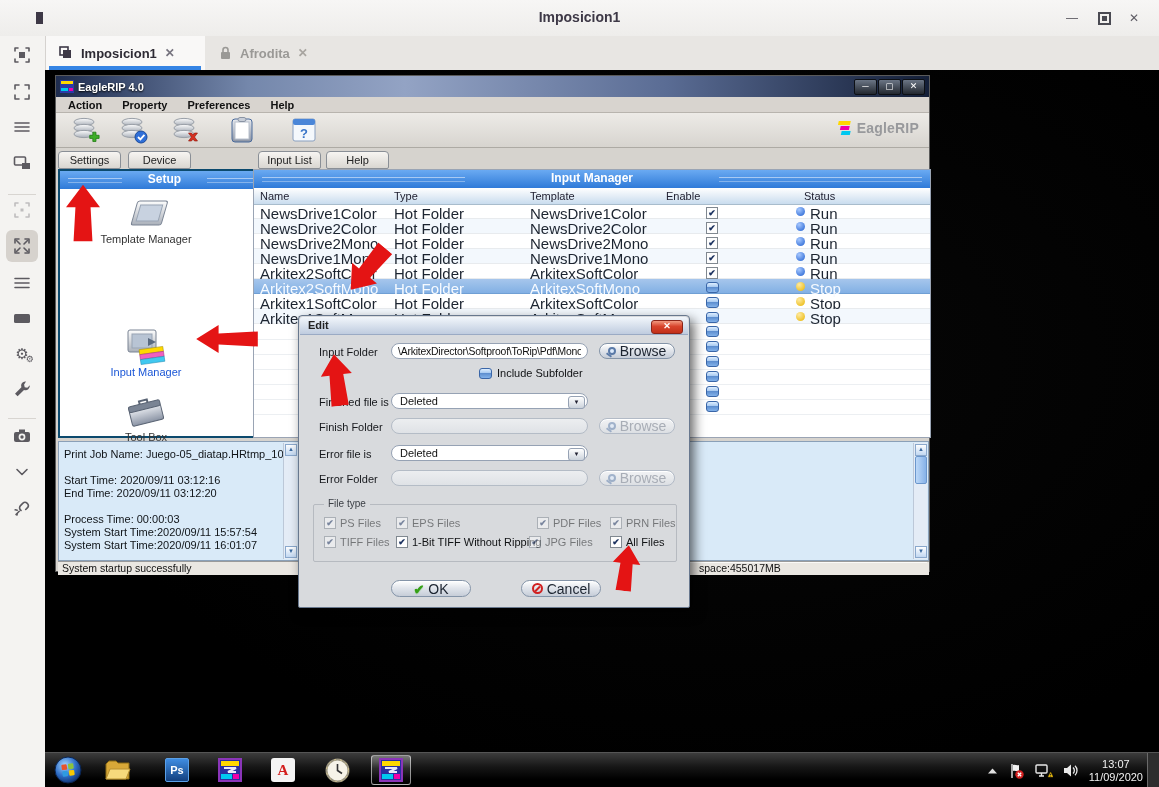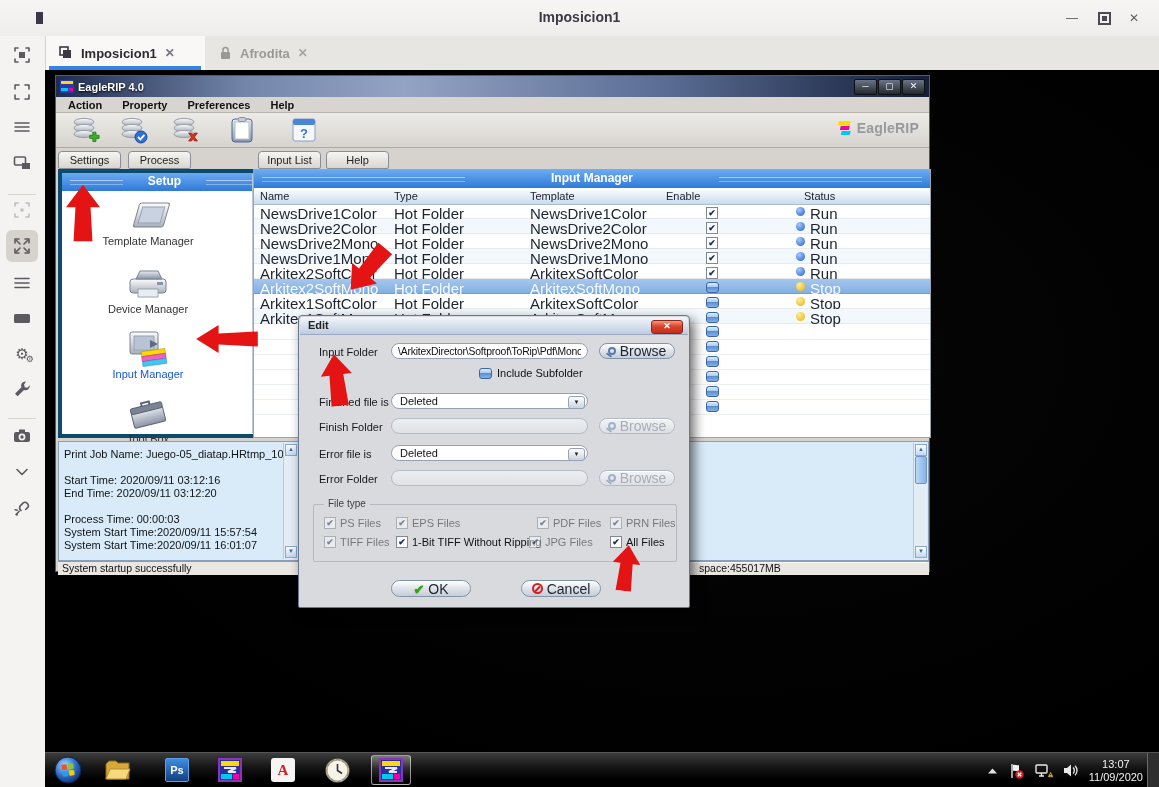--- a/index.html
+++ b/index.html
@@ -62,21 +62,21 @@
 
   .vtab{position:absolute;top:75px;height:18px;width:63px;background:linear-gradient(#f7f5f2,#d9d6d1);
      border:1px solid #8a8f96;border-radius:4px 4px 2px 2px;font-size:11px;color:#222;text-align:center;line-height:16px;box-sizing:border-box;}
 
   .panel-header{position:absolute;left:0;top:0;right:0;height:18px;background:linear-gradient(#6aaaf2,#2f7ad8);
      color:#fff;font-size:12px;font-weight:bold;text-align:center;line-height:17px;}
   .hl{position:absolute;top:7px;height:3px;border-top:1px solid rgba(255,255,255,.5);border-bottom:1px solid rgba(255,255,255,.35);}
   .hl.l{left:8px;width:26%;} .hl.r{right:8px;width:26%;}
   .hl.l2{left:8px;width:30%;} .hl.r2{right:8px;width:30%;}
 
-  .setup-panel{position:absolute;left:2px;top:93px;width:213px;height:269px;background:#fff;border:4px solid #0c4a6e;box-sizing:border-box;}
+  .setup-panel{position:absolute;left:2px;top:93px;width:213px;height:269px;background:#fff;border:2px solid #0c4a6e;box-sizing:border-box;}
   .setup-item{position:absolute;left:0;width:172px;text-align:center;}
   .setup-item .lbl{font-size:11px;color:#333;}
   .setup-item.sel .lbl{color:#1a56d6;}
   .setup-item svg{display:block;margin:0 auto;}
   .vscroll{position:absolute;right:1px;top:1px;width:13px;bottom:1px;background:#e4ecf6;border-left:1px solid #bcc8d8;}
   .vscroll .ar{position:absolute;left:1px;width:10px;height:10px;background:linear-gradient(#fdfeff,#c2d8f2);border:1px solid #8aa8cc;
       font-size:6px;color:#3a6aa0;text-align:center;line-height:9px;}
   .vscroll .ar.up{top:1px;} .vscroll .ar.dn{bottom:1px;}
   .vscroll .thumb{position:absolute;left:1px;width:10px;background:linear-gradient(90deg,#bcd8f8,#86b2e8);border:1px solid #6a96cc;border-radius:2px;}
 
@@ -368,45 +368,36 @@
         <svg width="15" height="16" viewBox="0 0 15 16">
           <rect x="1" y="1" width="12" height="4" fill="#ffd800" transform="skewX(-12)"></rect>
           <rect x="4" y="6" width="9" height="4" fill="#f000a8" transform="skewX(-12)"></rect>
           <rect x="6" y="11" width="9" height="4" fill="#00c8f0" transform="skewX(-12)"></rect>
         </svg>
         <b>EagleRIP</b>
       </div>
     </div>
 
     <div class="vtab" style="left:2px">Settings</div>
-    <div class="vtab" style="left:72px">Process</div>
+    <div class="vtab" style="left:72px">Device</div>
     <div class="vtab" style="left:202px">Input List</div>
     <div class="vtab" style="left:270px">Help</div>
 
     <div class="setup-panel">
       <div class="panel-header">
         <i class="hl l"></i><span>Setup</span><i class="hl r"></i>
       </div>
       <div class="setup-item" style="top:26px">
         <svg width="46" height="36" viewBox="0 0 46 36">
           <g transform="skewX(-16) translate(12 0)">
             <rect x="4" y="4" width="30" height="24" rx="2" fill="url(#silver)" stroke="#7a8494"></rect>
             <rect x="8" y="8" width="22" height="16" fill="#c8d2e0" stroke="#98a4b4"></rect>
           </g>
         </svg>
         <div class="lbl">Template Manager</div>
-      </div>
-      <div class="setup-item" style="top:92px">
-        <svg width="48" height="38" viewBox="0 0 48 38">
-          <rect x="6" y="14" width="36" height="14" rx="3" fill="url(#silver)" stroke="#7a8494"></rect>
-          <path d="M12 14l4-8h18l4 8z" fill="url(#silver2)" stroke="#7a8494"></path>
-          <rect x="14" y="24" width="20" height="8" fill="#e8edf4" stroke="#98a4b4"></rect>
-          <rect x="33" y="17" width="6" height="3" fill="#8a94a4"></rect>
-        </svg>
-        <div class="lbl">Device Manager</div>
       </div>
       <div class="setup-item sel" style="top:155px">
         <svg width="48" height="40" viewBox="0 0 48 40">
           <rect x="6" y="4" width="28" height="22" rx="2" fill="url(#silver)" stroke="#7a8494"></rect>
           <rect x="10" y="8" width="20" height="14" fill="#b8c4d4" stroke="#98a4b4"></rect>
           <g transform="rotate(-8 30 30)">
             <rect x="18" y="22" width="24" height="5" fill="#ffd800" stroke="#a08a00" stroke-width=".5"></rect>
             <rect x="18" y="27" width="24" height="5" fill="#f060c0" stroke="#a03080" stroke-width=".5"></rect>
             <rect x="18" y="32" width="24" height="5" fill="#40c8f0" stroke="#1a88b0" stroke-width=".5"></rect>
           </g>

